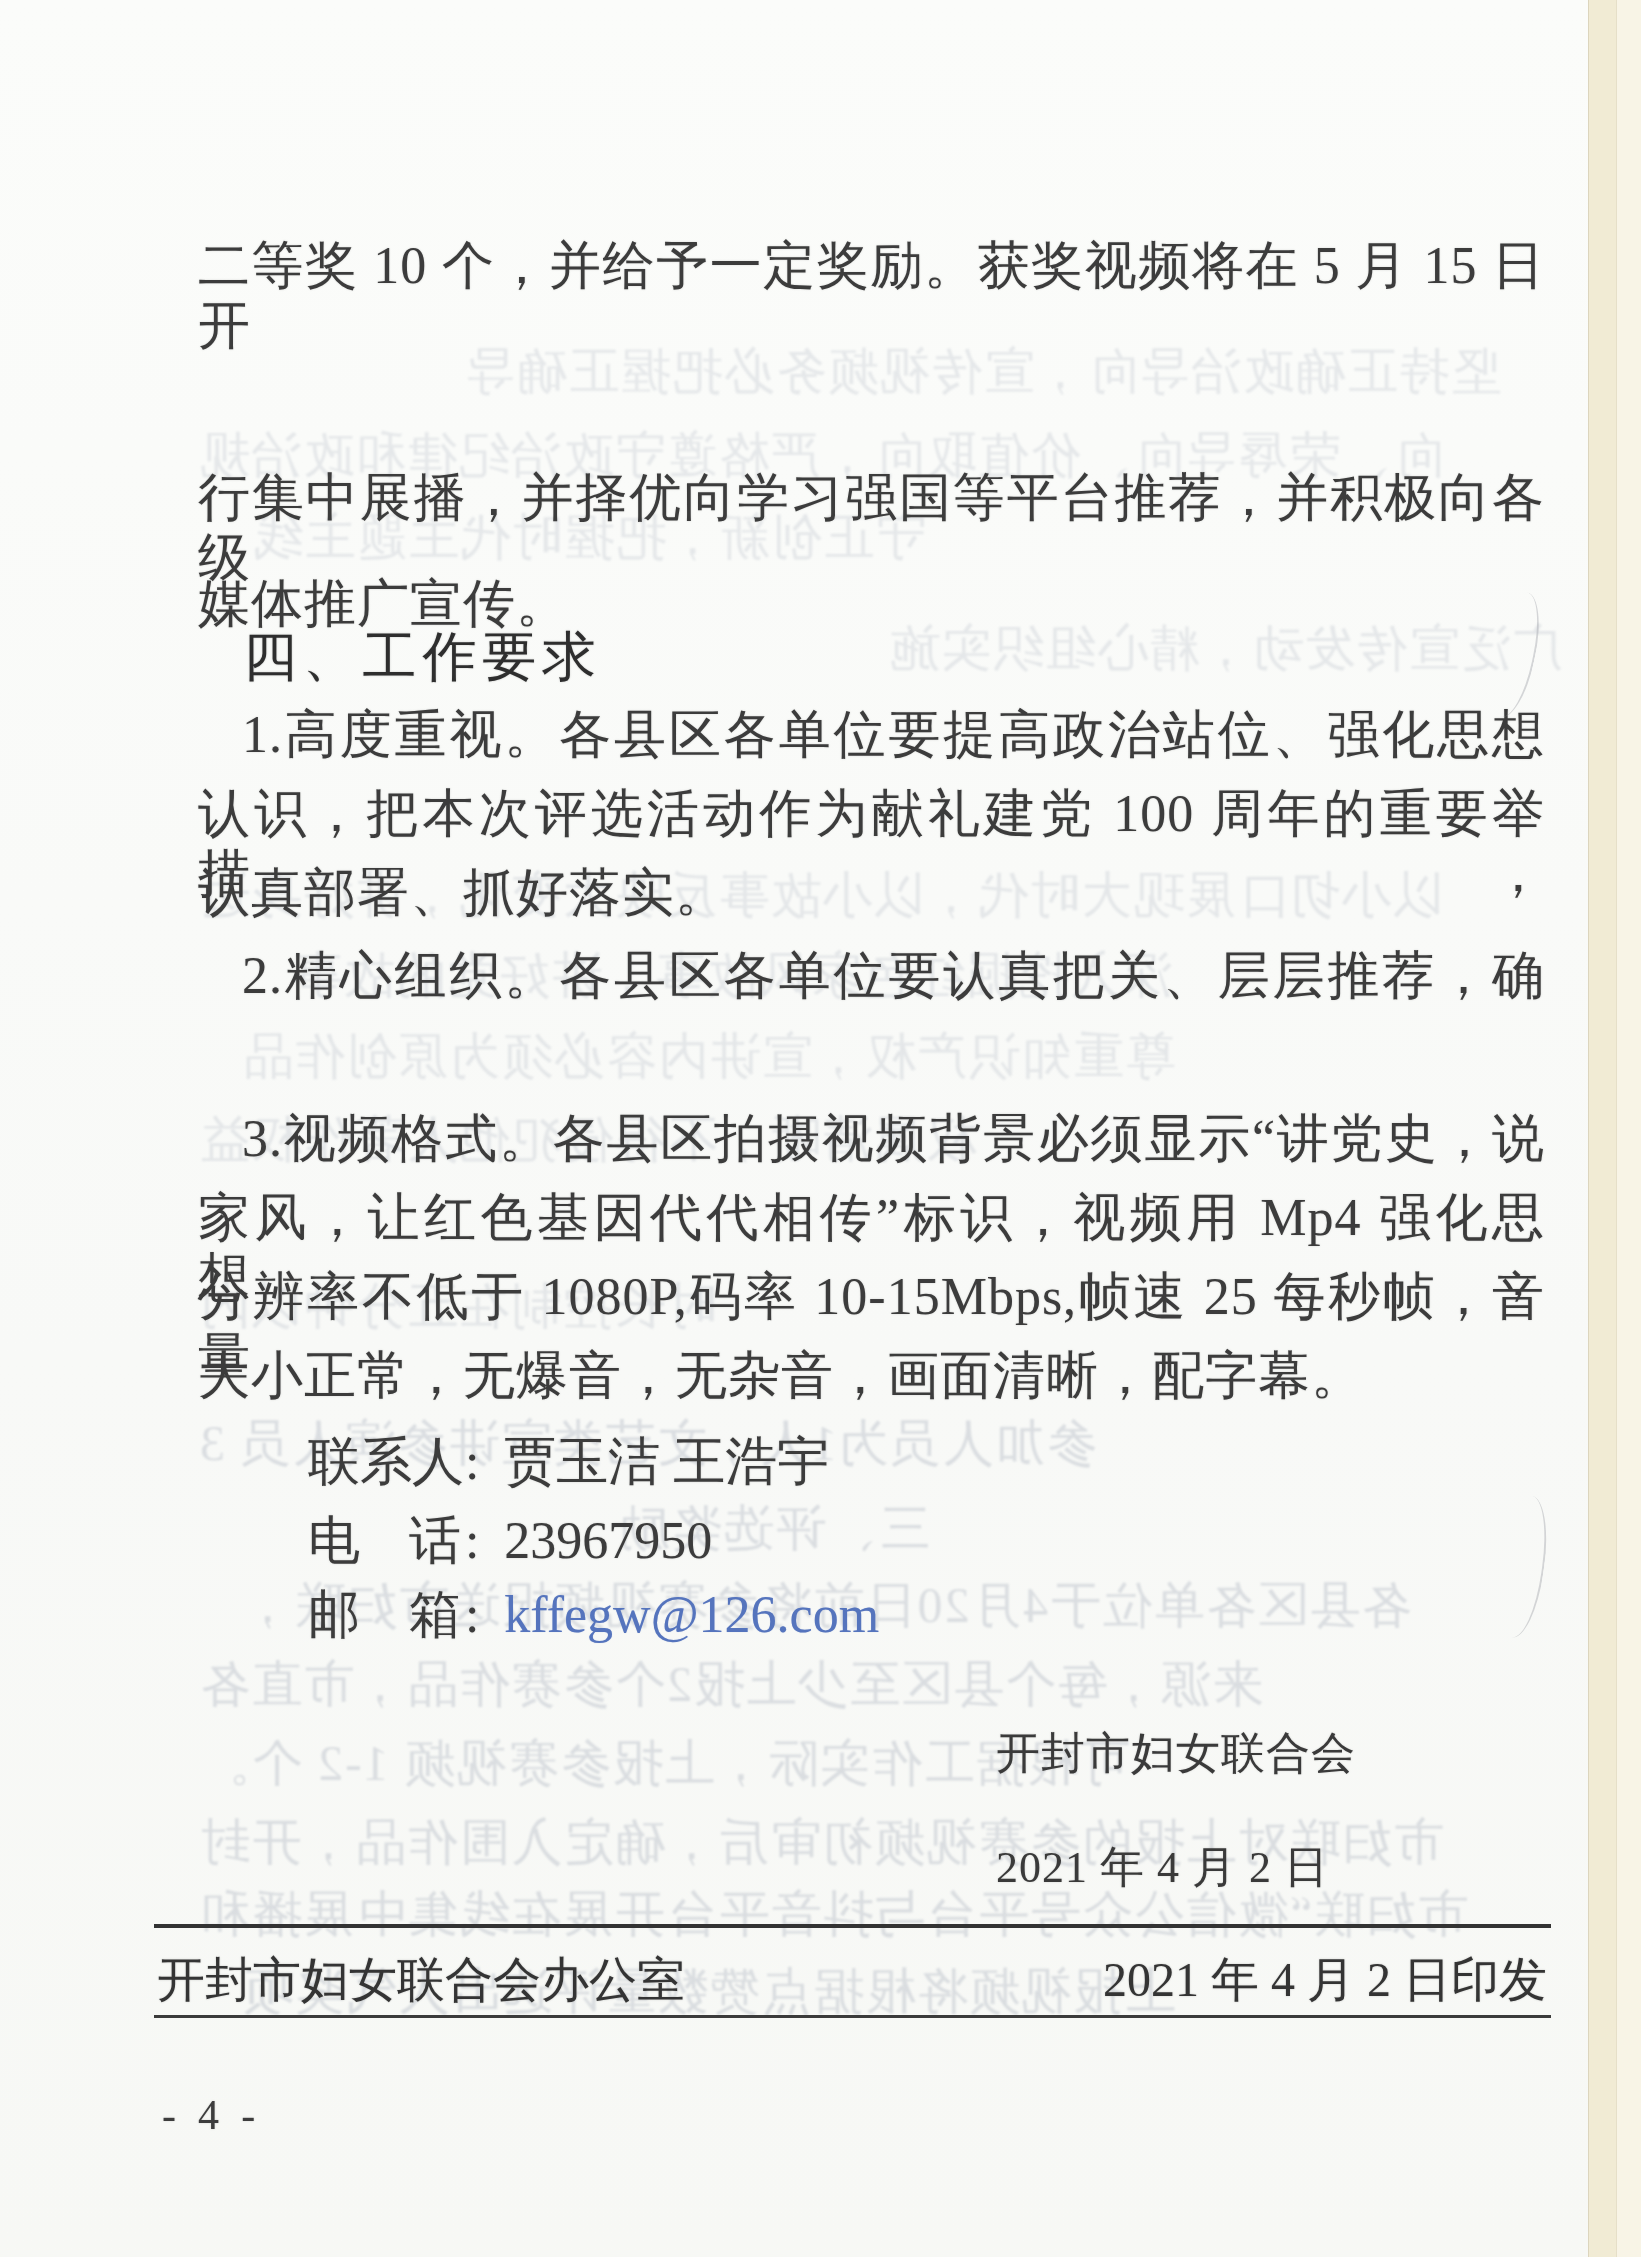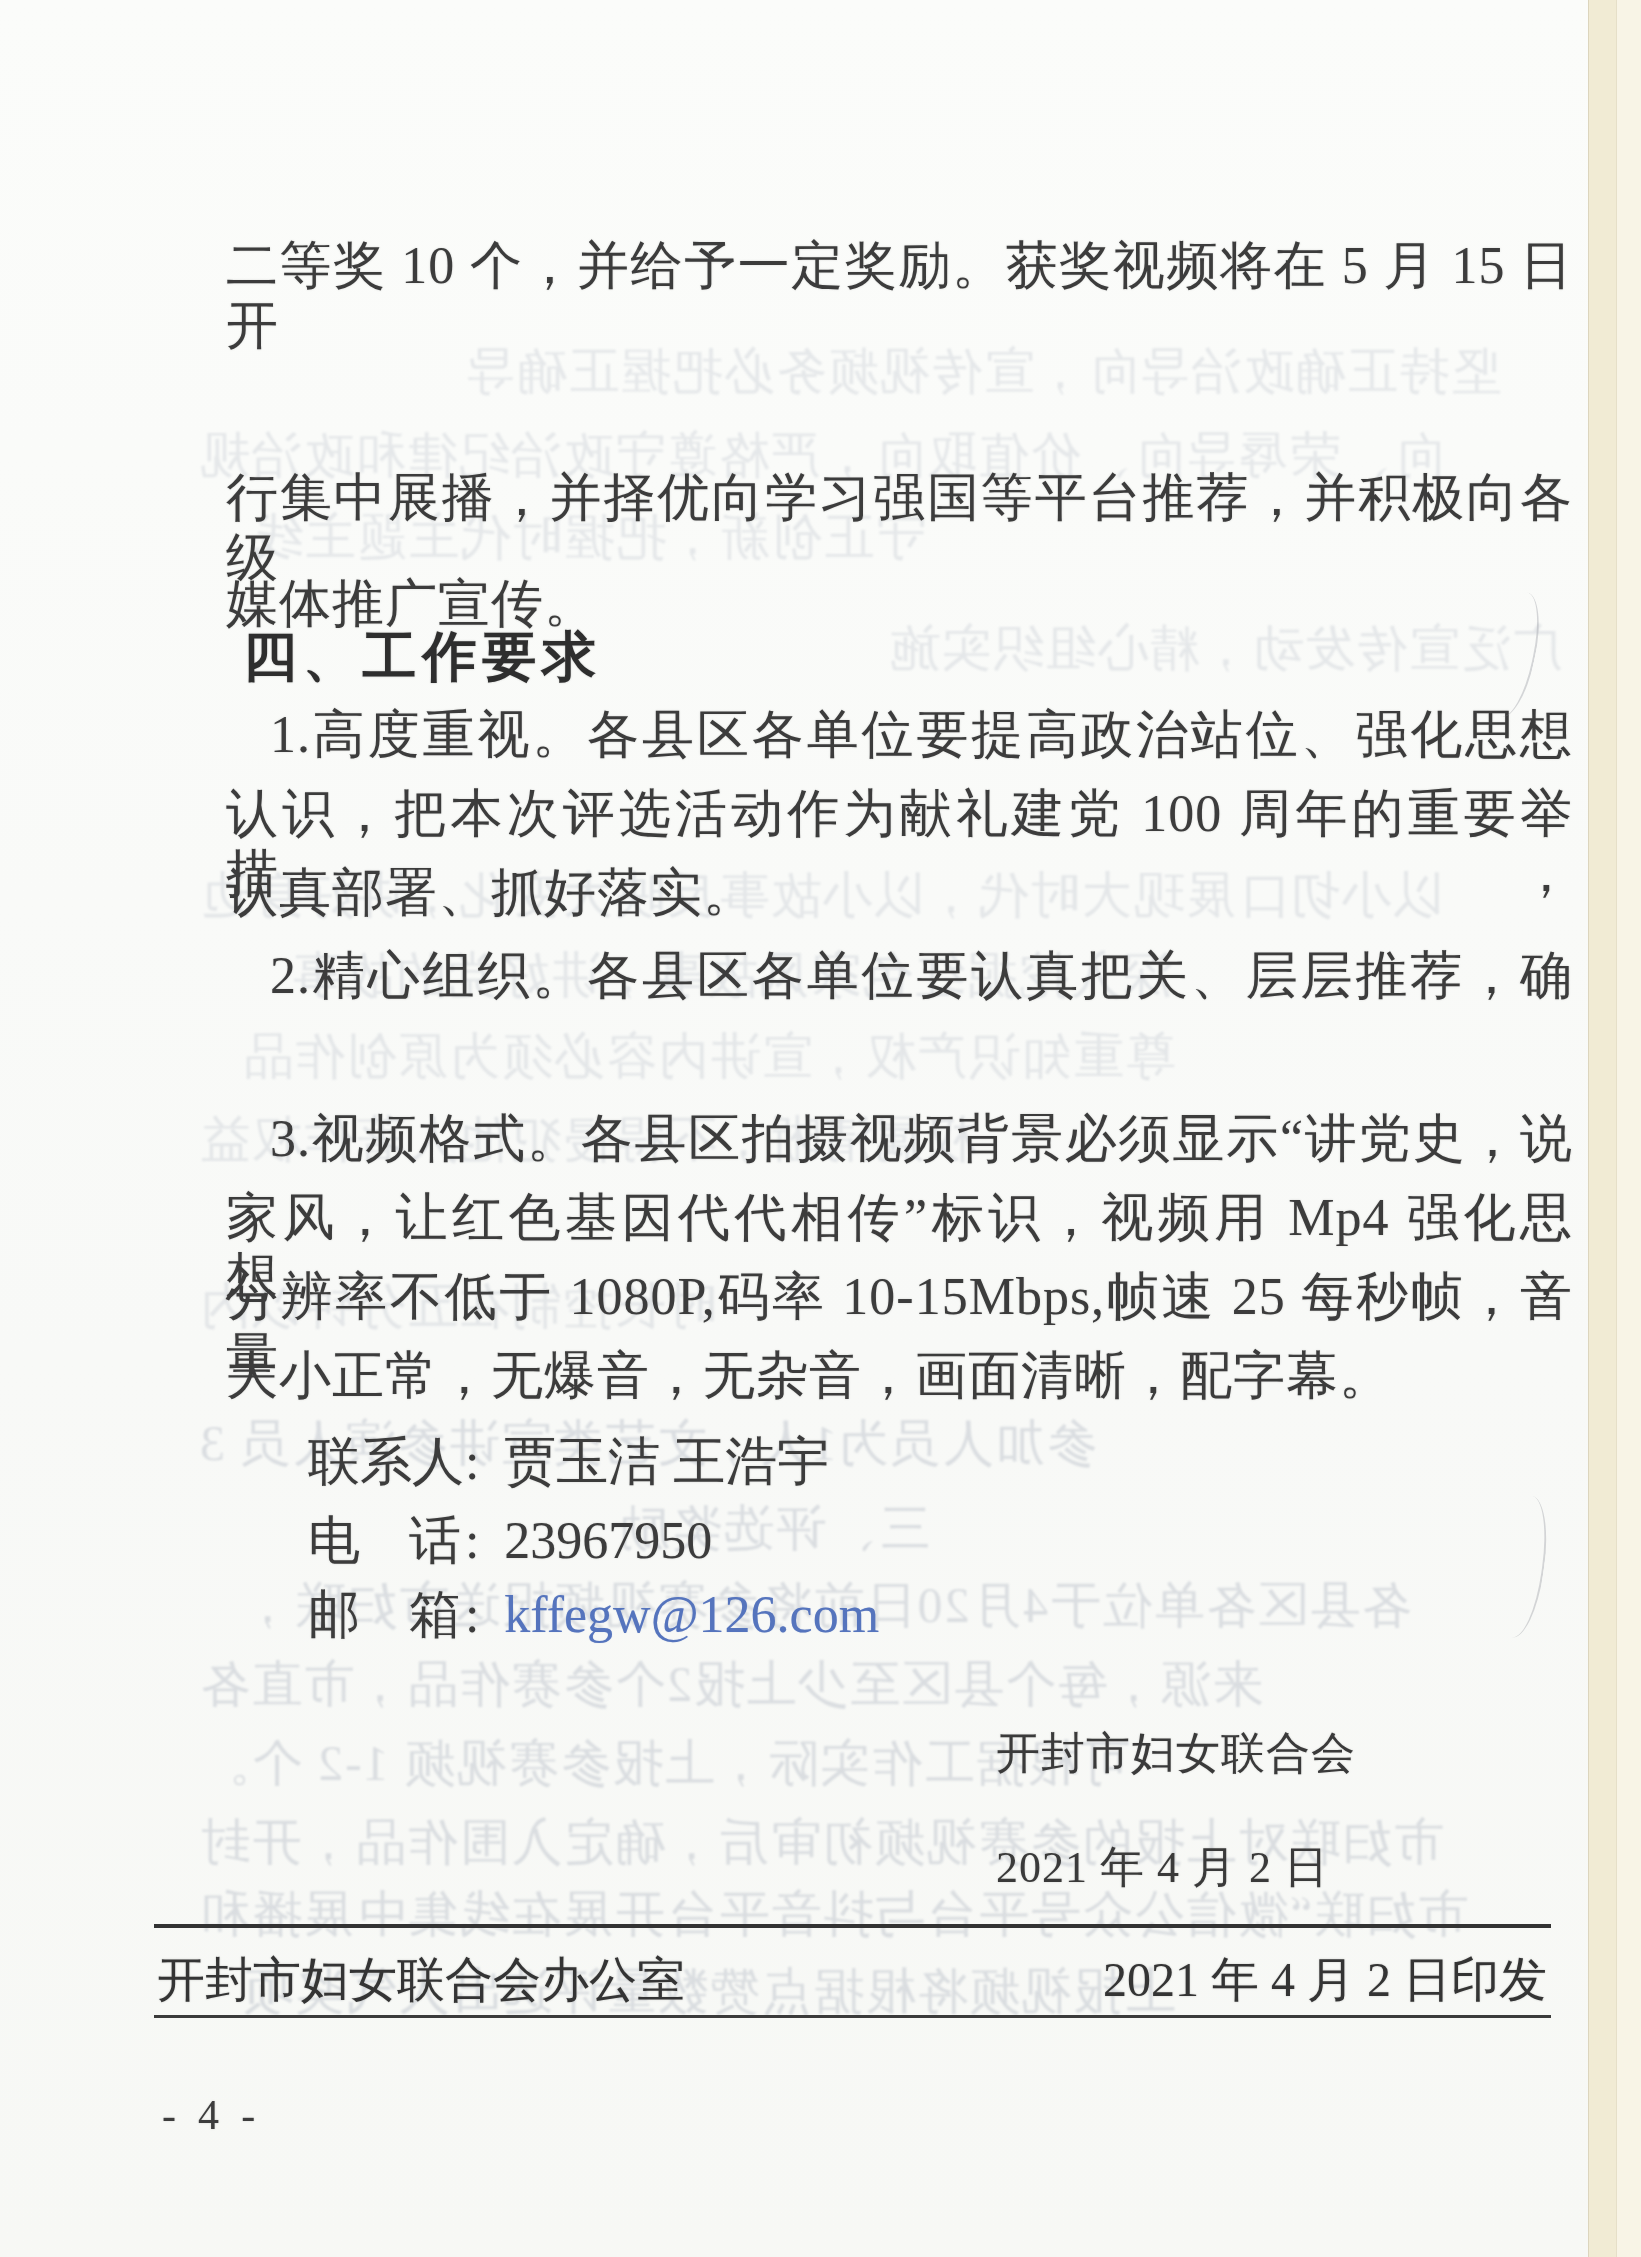--- a/index.html
+++ b/index.html
@@ -18,28 +18,27 @@
   .edge-band-outer{position:absolute;top:0;bottom:0;left:1616px;width:25px;
     background:#f8f4e6;border-left:1px solid #e6dfc8;}
   .edge-stain{position:absolute;left:1591px;top:454px;width:29px;height:58px;
     background:radial-gradient(closest-side,#e9dfb9,transparent);opacity:.8;}
 
   .bline{
     position:absolute;left:198px;width:1347px;
     font-size:52px;line-height:60px;white-space:nowrap;
     color:#3c3c3c;text-shadow:0 0 1.9px rgba(80,80,80,.25);
     letter-spacing:1px;
-    margin-left:28px;
   }
   .just{white-space:normal;text-align:justify;text-align-last:justify;text-justify:inter-character;}
   .ind{padding-left:44px;box-sizing:border-box;}
   .heading{
     position:absolute;left:243px;top:621px;
     font-family:"Liberation Sans","DejaVu Sans",sans-serif;
-    font-weight:bold;font-size:54px;letter-spacing:5.8px;color:#2e2e2e;
+    font-weight:normal;font-size:54px;letter-spacing:5.8px;color:#2e2e2e;
     text-shadow:0 0 1.9px rgba(60,60,60,.3);white-space:nowrap;
   }
   .crow{position:absolute;left:308px;font-size:52px;line-height:60px;white-space:nowrap;
     color:#3c3c3c;text-shadow:0 0 1.9px rgba(80,80,80,.25);margin-top:21px;}
   .clabel{display:inline-block;width:153px;text-align:justify;text-align-last:justify;vertical-align:bottom;}
   .colon{display:inline-block;margin-left:3.9px;}
   .cval{display:inline-block;margin-left:25px;}
   .email{color:#5574bd;text-shadow:0 0 1px rgba(85,116,189,.35);}
 
   .sig{position:absolute;left:996px;font-size:44px;white-space:nowrap;

